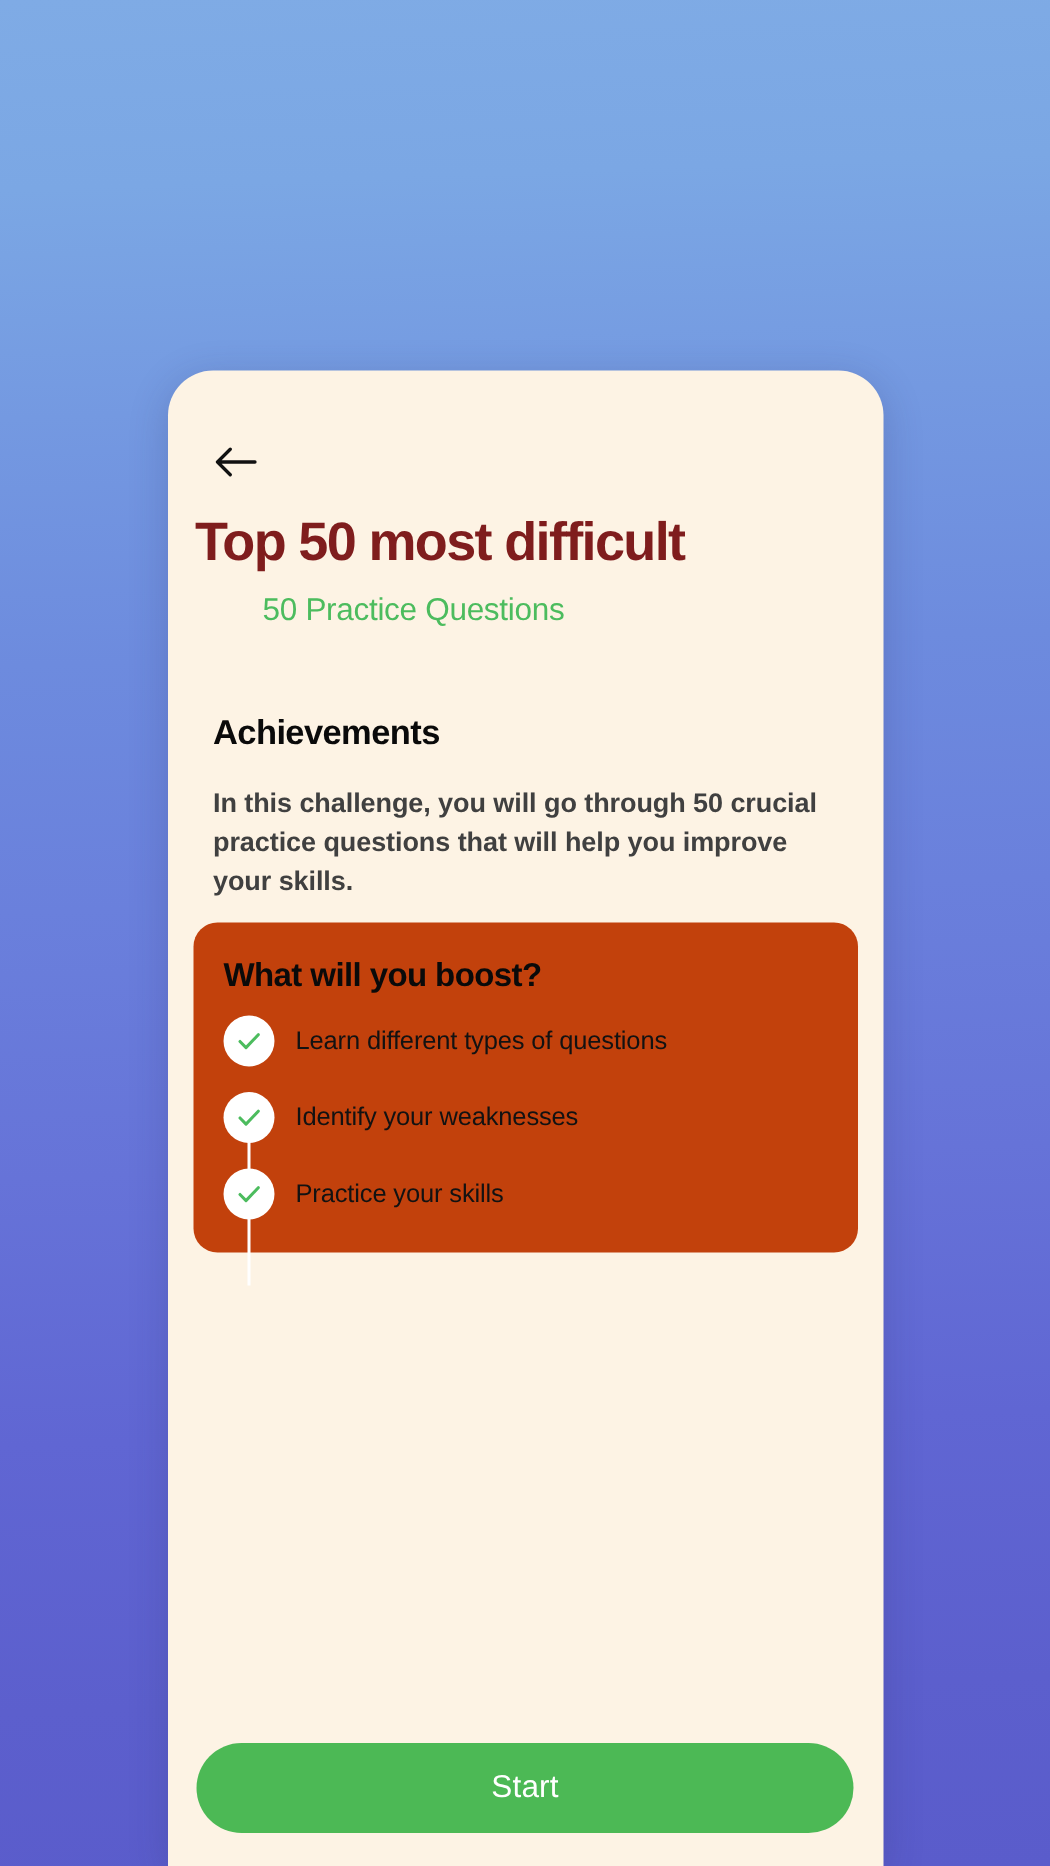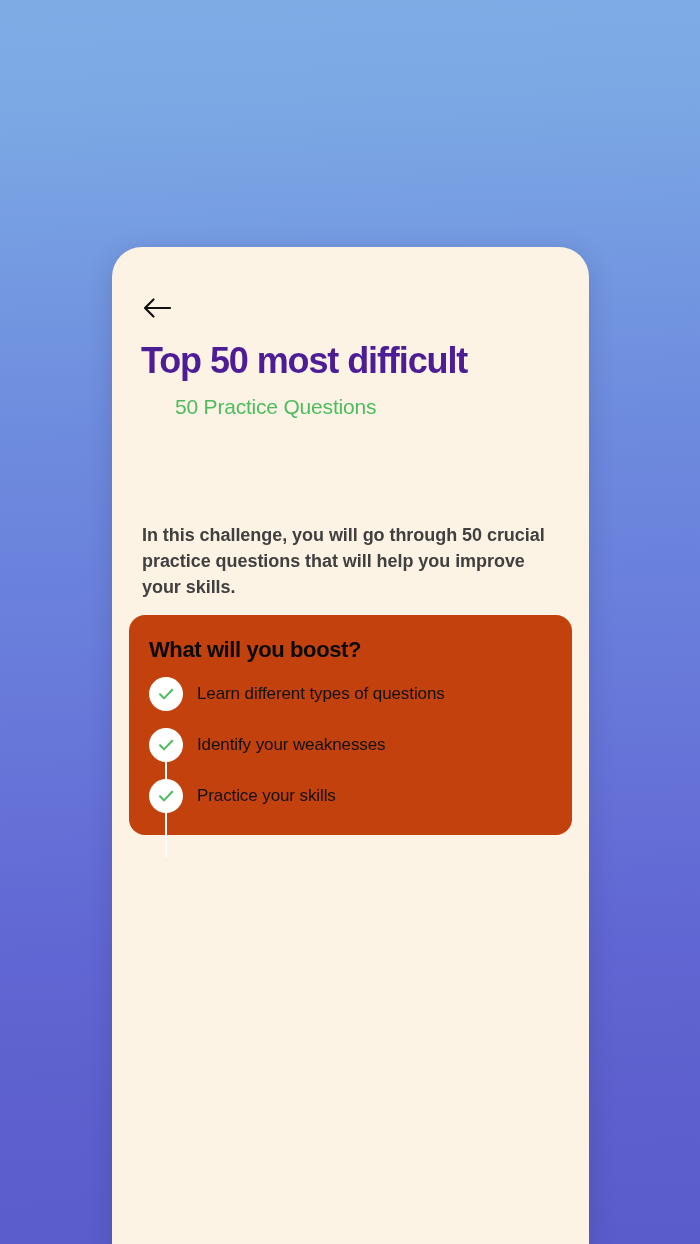--- a/index.html
+++ b/index.html
@@ -69,24 +69,24 @@
     top: 46px;
     width: 40px;
     height: 30px;
     display: flex;
     align-items: center;
   }
   .back-icon svg { display: block; }
 
   .title {
     position: absolute;
-    left: 29px;
+    left: 18px;
     top: 92px;
     width: 430px;
-    color: #4c1d95;
+    color: #7f1d1d;
     font-size: 36px;
     font-weight: 700;
     letter-spacing: -1.1px;
     line-height: 44px;
   }
 
   .subtitle {
     position: absolute;
     left: 30px;
     top: 148px;
@@ -218,20 +218,21 @@
       <span class="back-icon">
         <svg width="30" height="22" viewBox="0 0 30 22" fill="none">
           <path d="M28 11 H3 M11.5 2.5 L3 11 L11.5 19.5" stroke="#111111" stroke-width="2.2" stroke-linecap="round" stroke-linejoin="round"></path>
         </svg>
       </span>
     </div>
 
     <div class="title">Top 50 most difficult</div>
     <div class="subtitle">50 Practice Questions</div>
 
+    <div class="section-heading">Achievements</div>
     <div class="section-body">In this challenge, you will go through 50 crucial practice questions that will help you improve your skills.</div>
 
     <div class="boost-card">
       <div class="boost-title">What will you boost?</div>
 
       <div class="boost-list">
         <div class="connector"></div>
 
         <div class="boost-item">
           <span class="check-circle">
@@ -255,15 +256,16 @@
           <span class="check-circle">
             <svg width="20" height="20" viewBox="0 0 20 20" fill="none">
               <path d="M4 10.3 L8 14.4 L16.2 5.8" stroke="#4cbc5e" stroke-width="2" stroke-linecap="round" stroke-linejoin="round"></path>
             </svg>
           </span>
           <span class="boost-label">Practice your skills</span>
         </div>
       </div>
     </div>
 
+    <button class="start-button">Start</button>
 
   </div>
 </div>
 
 </body></html>

